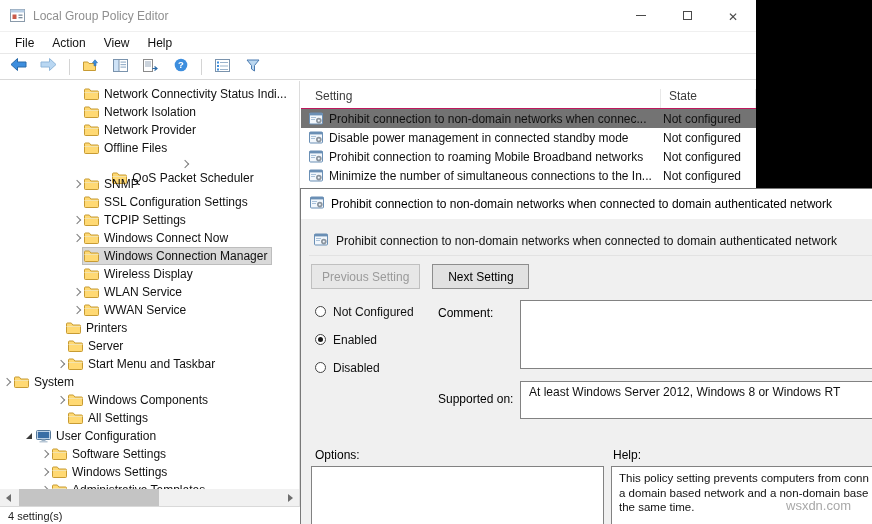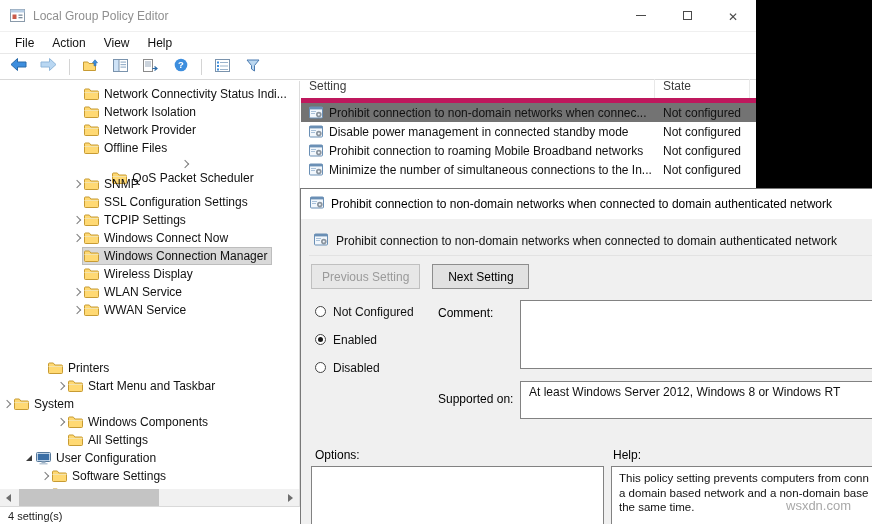--- a/index.html
+++ b/index.html
@@ -37,21 +37,21 @@
   .chev.collapsed::before { content:""; width:5px; height:5px;
       border-top:1.4px solid #7c7c7c; border-right:1.4px solid #7c7c7c; transform:rotate(45deg); }
   .chev.expanded::before { content:""; width:0; height:0;
       border-left:6px solid transparent; border-bottom:6px solid #3c3c3c; }
   .node { display:inline-flex; align-items:center; gap:5px; padding:1px 4px 1px 1px; }
   .node.selected { background:#d9d9d9; outline:1px solid #bdbdbd; }
   .tree-icon { display:inline-flex; }
 
   
   .list-pane { position:absolute; left:301px; top:81px; width:455px; height:425px; background:#fff; }
-  .list-header { height:22px; display:flex; align-items:flex-end; border-bottom:5px solid #be185d; }
+  .list-header { height:28px; display:flex; align-items:flex-end; border-bottom:1px solid #be185d;justify-content:flex-end; }
   .hcell { font-size:12px; color:#3c3c3c; padding:0 0 5px 8px; border-right:1px solid #e8e8e8; }
   .hcell.setting { width:354px; }
   .hcell.state { width:95px; }
   .list-row { height:19px; display:flex; align-items:center; font-size:12px; }
   .list-row.selected { background:#737373; }
   .lcell.setting { width:354px; display:flex; align-items:center; gap:6px; padding-left:8px;
                    overflow:hidden; white-space:nowrap; }
   .lcell.state { width:95px; padding-left:8px; white-space:nowrap; }
   .row-icon { display:inline-flex; flex:0 0 auto; }
 
@@ -354,30 +354,42 @@
             <span class="node">
               <span class="tree-icon">
                 <svg width="15" height="12" viewBox="0 0 15 12">
                   <path d="M.5 2 L.5 10.7 C.5 11.2 .9 11.5 1.3 11.5 L13.7 11.5 C14.1 11.5 14.5 11.2 14.5 10.7 L14.5 3.8 C14.5 3.4 14.1 3 13.7 3 L6.8 3 L5.6 1.3 C5.4 1.1 5.2 1 5 1 L1.3 1 C.9 1 .5 1.4 .5 2 Z" fill="#ffd973" stroke="#c79b33"></path>
                   <path d="M.5 4.5 L14.5 4.5" stroke="#f3e3ae"></path>
                 </svg>
               </span>
               <span class="nlabel">WWAN Service</span>
             </span>
           </div>
-          <div class="tree-row" style="padding-left: 34px; margin-top: 40px;">
+          <div class="tree-row" style="padding-left: 52px;">
             <span class="chev none"></span>
             <span class="node">
               <span class="tree-icon">
                 <svg width="15" height="12" viewBox="0 0 15 12">
                   <path d="M.5 2 L.5 10.7 C.5 11.2 .9 11.5 1.3 11.5 L13.7 11.5 C14.1 11.5 14.5 11.2 14.5 10.7 L14.5 3.8 C14.5 3.4 14.1 3 13.7 3 L6.8 3 L5.6 1.3 C5.4 1.1 5.2 1 5 1 L1.3 1 C.9 1 .5 1.4 .5 2 Z" fill="#ffd973" stroke="#c79b33"></path>
                   <path d="M.5 4.5 L14.5 4.5" stroke="#f3e3ae"></path>
                 </svg>
               </span>
               <span class="nlabel">Printers</span>
+            </span>
+          </div>
+          <div class="tree-row" style="padding-left: 54px;">
+            <span class="chev none"></span>
+            <span class="node">
+              <span class="tree-icon">
+                <svg width="15" height="12" viewBox="0 0 15 12">
+                  <path d="M.5 2 L.5 10.7 C.5 11.2 .9 11.5 1.3 11.5 L13.7 11.5 C14.1 11.5 14.5 11.2 14.5 10.7 L14.5 3.8 C14.5 3.4 14.1 3 13.7 3 L6.8 3 L5.6 1.3 C5.4 1.1 5.2 1 5 1 L1.3 1 C.9 1 .5 1.4 .5 2 Z" fill="#ffd973" stroke="#c79b33"></path>
+                  <path d="M.5 4.5 L14.5 4.5" stroke="#f3e3ae"></path>
+                </svg>
+              </span>
+              <span class="nlabel">Server</span>
             </span>
           </div>
           <div class="tree-row" style="padding-left: 54px;">
             <span class="chev collapsed"></span>
             <span class="node">
               <span class="tree-icon">
                 <svg width="15" height="12" viewBox="0 0 15 12">
                   <path d="M.5 2 L.5 10.7 C.5 11.2 .9 11.5 1.3 11.5 L13.7 11.5 C14.1 11.5 14.5 11.2 14.5 10.7 L14.5 3.8 C14.5 3.4 14.1 3 13.7 3 L6.8 3 L5.6 1.3 C5.4 1.1 5.2 1 5 1 L1.3 1 C.9 1 .5 1.4 .5 2 Z" fill="#ffd973" stroke="#c79b33"></path>
                   <path d="M.5 4.5 L14.5 4.5" stroke="#f3e3ae"></path>
                 </svg>

